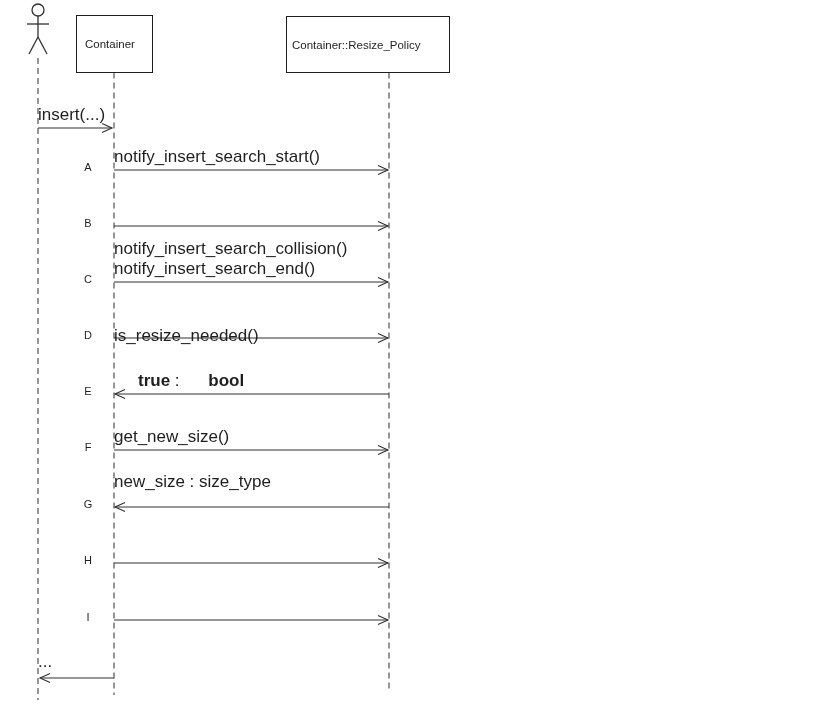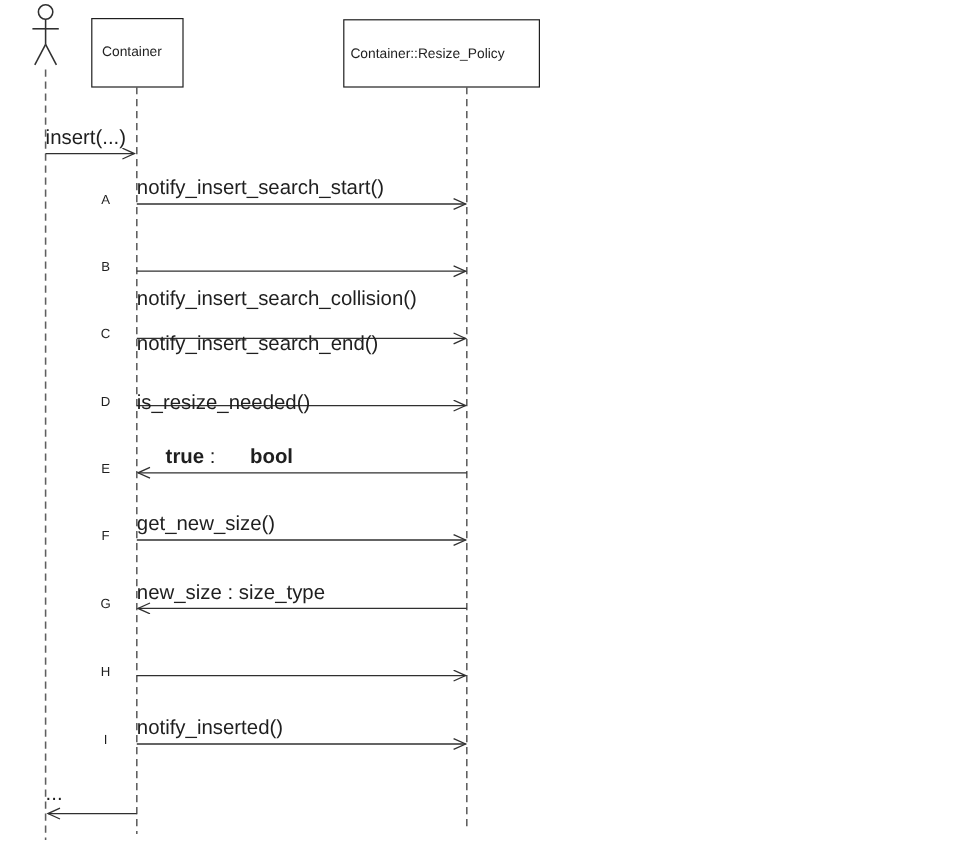--- a/index.html
+++ b/index.html
@@ -116,34 +116,33 @@
 
   <div class="msg-label near" style="top:107px;">insert(...)</div>
 
   <div class="msg-letter" style="top:159px;">A</div>
   <div class="msg-label mid" style="top:149px;">notify_insert_search_start()</div>
 
   <div class="msg-letter" style="top:215px;">B</div>
   <div class="msg-label mid" style="top:205px;margin-top:36px;">notify_insert_search_collision()</div>
 
   <div class="msg-letter" style="top:271px;">C</div>
-  <div class="msg-label mid" style="top:279px;">notify_insert_search_end()</div>
+  <div class="msg-label mid" style="top:261px;">notify_insert_search_end()</div>
 
   <div class="msg-letter" style="top:327px;">D</div>
   <div class="msg-label mid" style="top:317px;margin-top:11px;">is_resize_needed()</div>
 
   <div class="msg-letter" style="top:383px;">E</div>
   <div class="msg-label mid" style="top:373px;"><span class="bold">true</span><span> : </span><span class="bold">bool</span></div>
 
   <div class="msg-letter" style="top:439px;">F</div>
   <div class="msg-label mid" style="top:429px;">get_new_size()</div>
 
   <div class="msg-letter" style="top:496px;">G</div>
-  <div class="msg-label mid" style="top:486px;">new_size : size_type</div>
+  <div class="msg-label mid" style="top:474px;">new_size : size_type</div>
 
   <div class="msg-letter" style="top:552px;">H</div>
 
   <div class="msg-letter" style="top:609px;">I</div>
-  <div class="msg-label mid" style="top:599px;">notify_inserted()</div>
 
   <div class="msg-label near" style="top:654px;">...</div>
 
 </div>
 
 </body></html>

